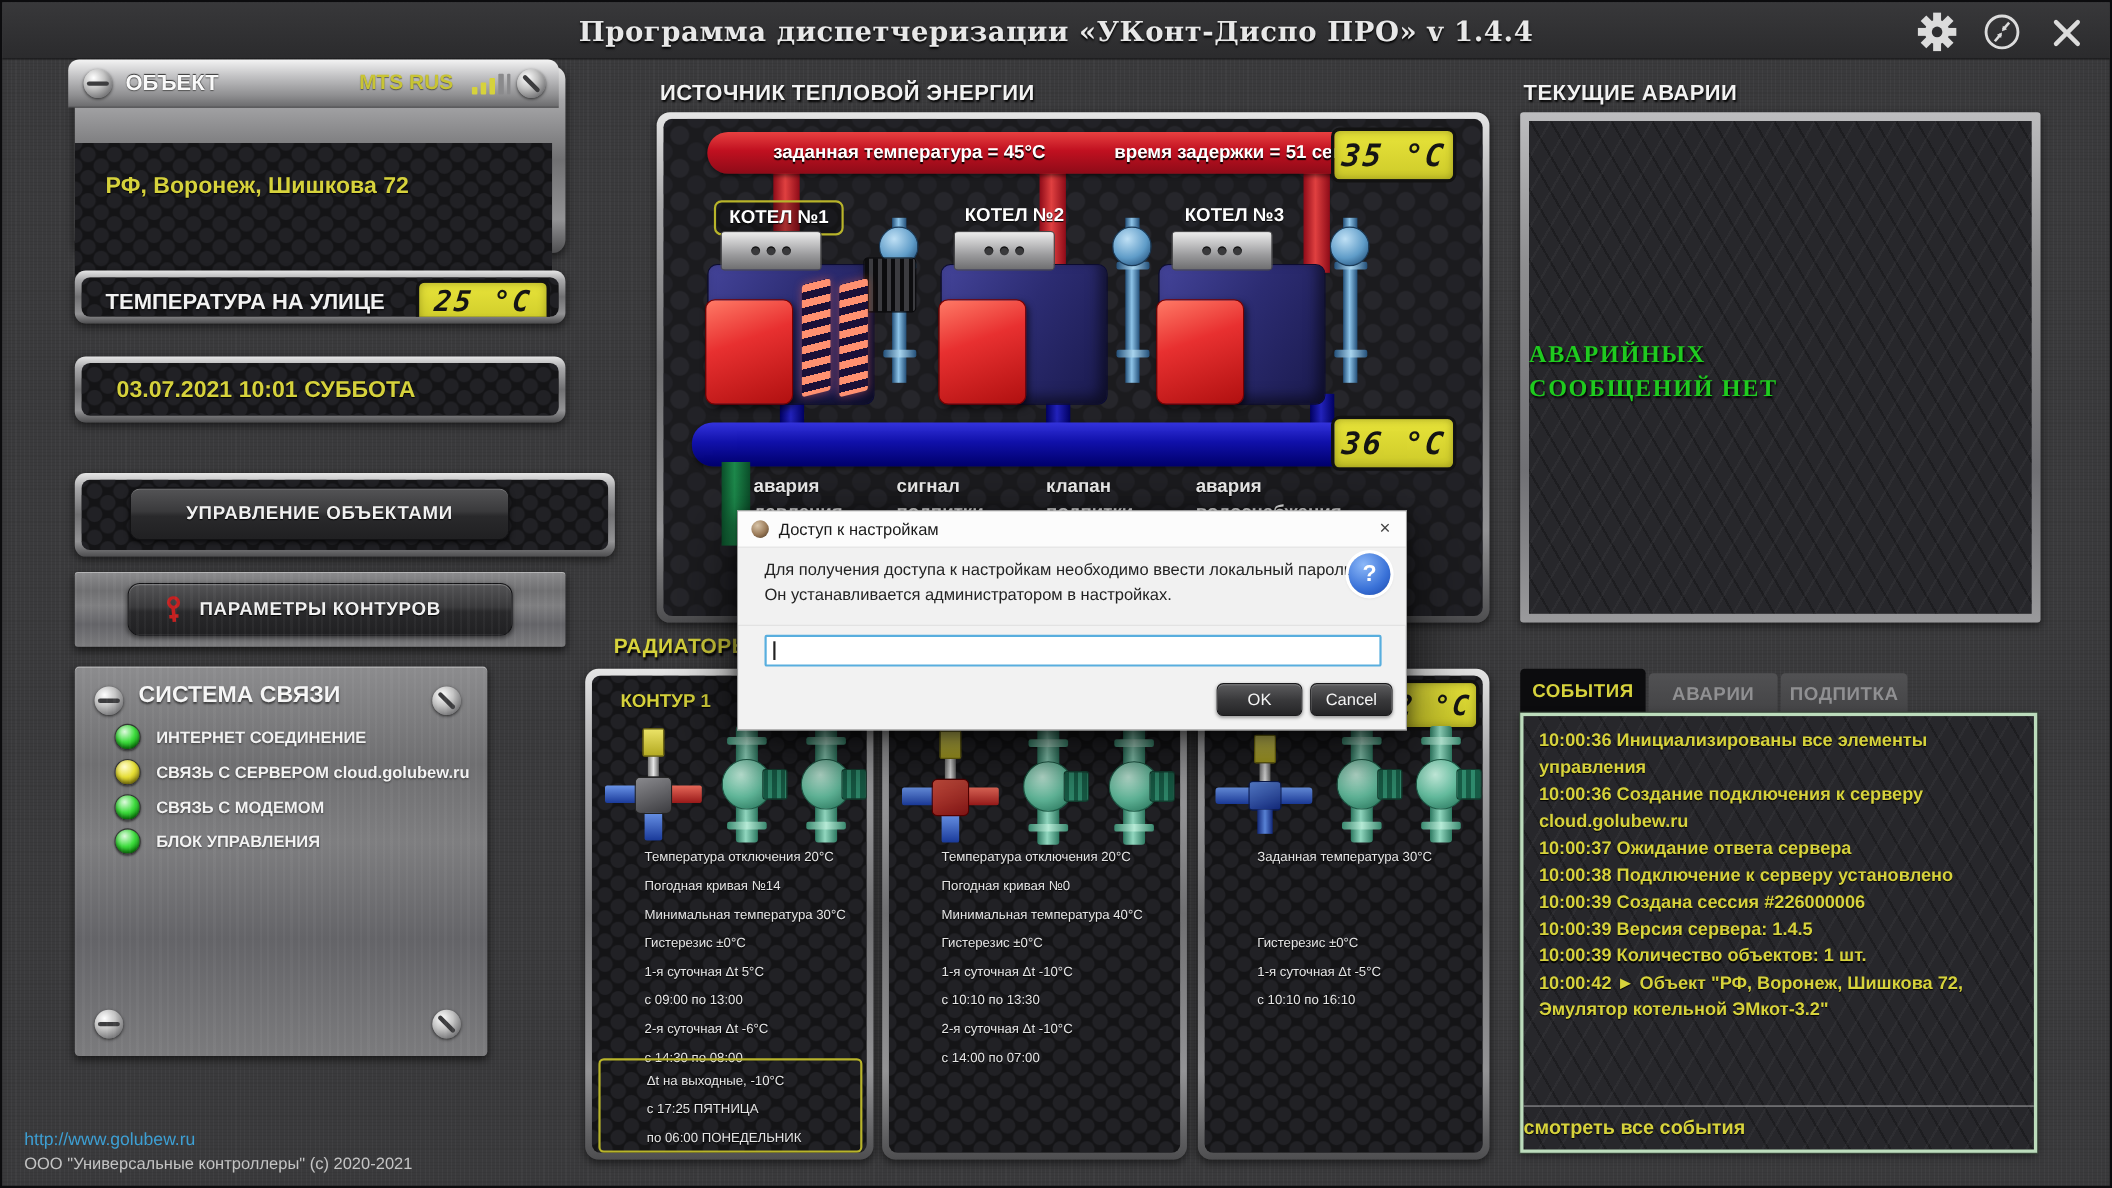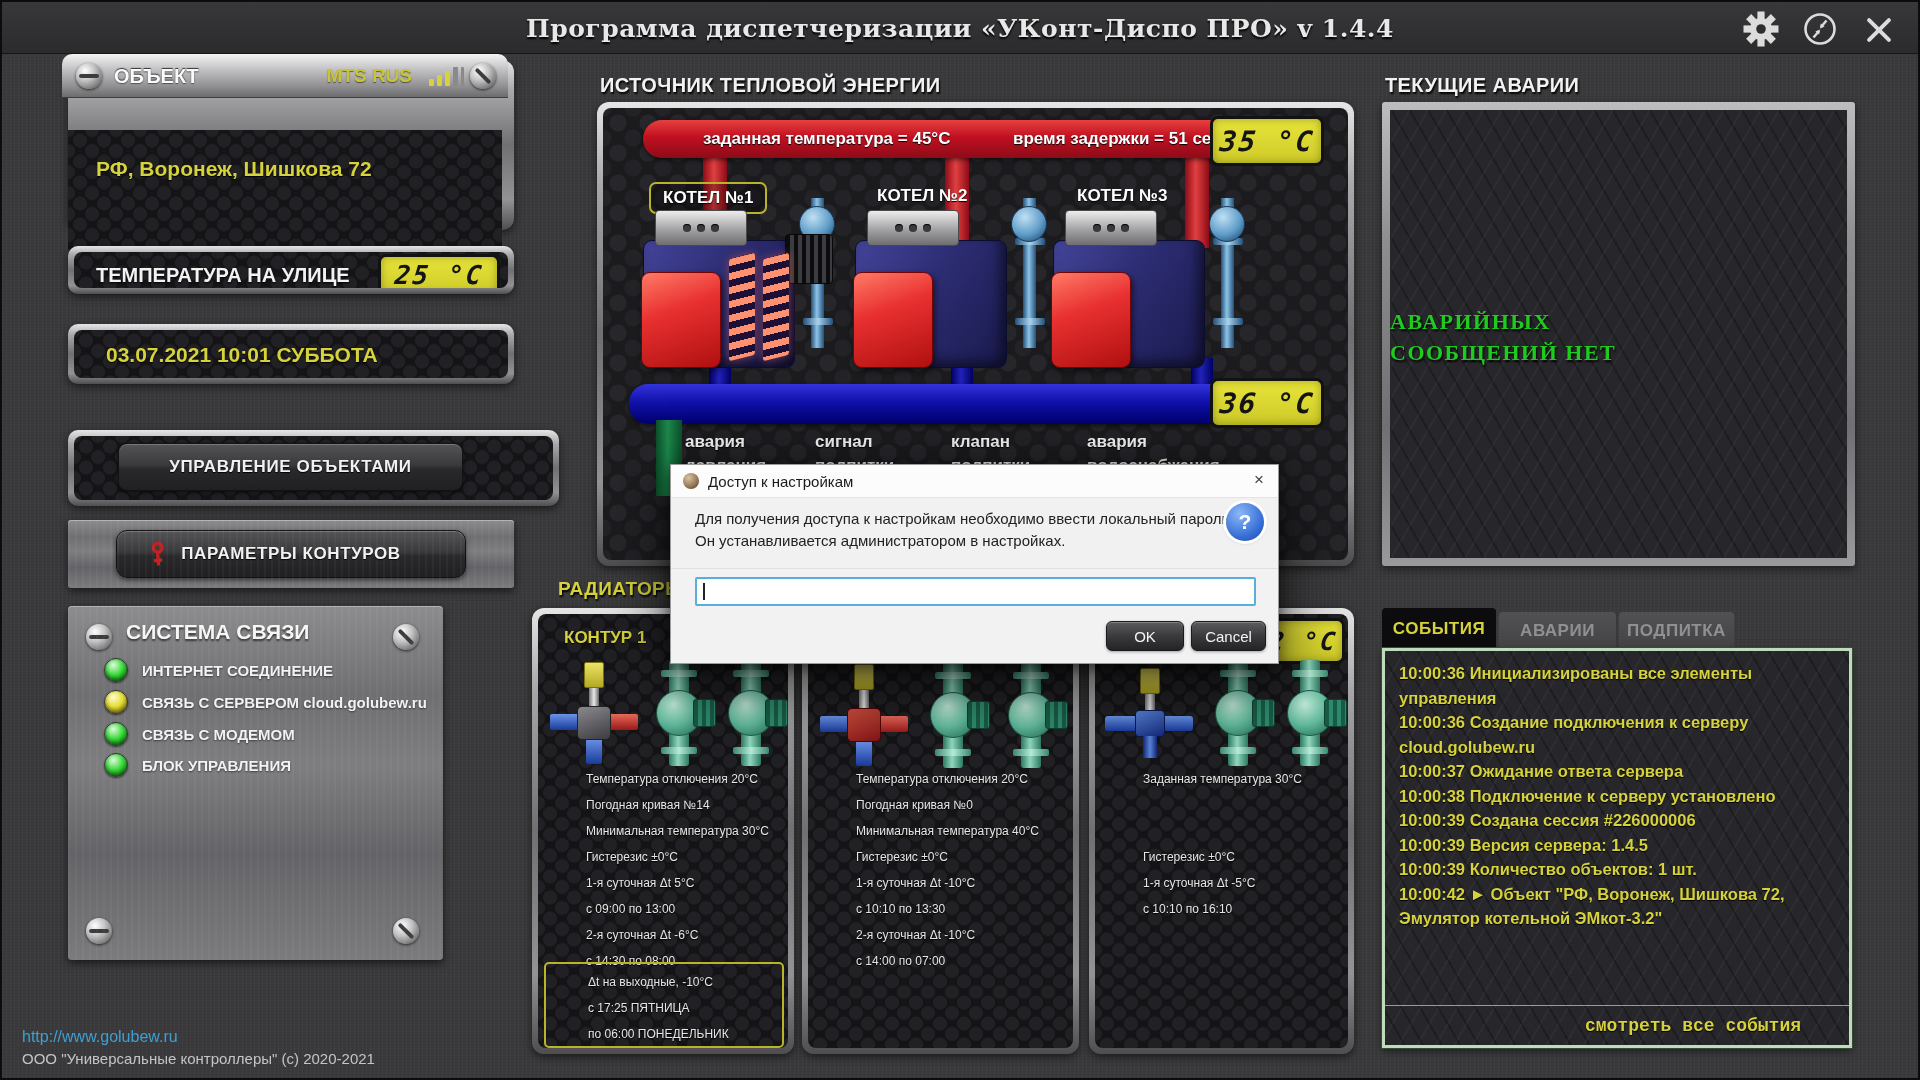--- a/index.html
+++ b/index.html
@@ -212,21 +212,21 @@
     letter-spacing:1.5px; line-height:31px; text-shadow:1px 2px 2px #000; }
   .tab { position:absolute; top:610px; height:38px; display:flex; align-items:center; justify-content:center;
     font-weight:bold; font-size:17px; letter-spacing:.5px; cursor:pointer;
     background:linear-gradient(180deg,#515153,#434345); color:#909092; border-radius:4px 4px 0 0; }
   .tab.active { top:606px; height:42px; background:#0c0c0e; color:#d6d23c; }
   #log-panel { position:absolute; left:1380px; top:646px; width:470px; height:400px;
     border:3px solid #bcdcbc; box-shadow:0 0 0 1px #3a4a3a, 0 3px 8px rgba(0,0,0,.5); }
   #log-lines { position:absolute; left:14px; top:10px; width:436px; }
   .log-line { color:#d6d23c; font-size:16.5px; line-height:24.5px; font-weight:bold; text-shadow:0 1px 1px #000; }
   #log-footer { position:absolute; left:0; bottom:0; width:100%; height:40px; border-top:1px solid #9a9a9c;
-    display:flex; align-items:center; justify-content:flex-end; padding-right:48px;font-family:Liberation Mono, monospace; }
+    display:flex; align-items:center; padding-right:48px; }
   #see-all { color:#d6d23c; font-size:18px; font-weight:bold; cursor:pointer; text-shadow:0 1px 1px #000; }
 
   
   #dialog { position:absolute; left:668px; top:462px; width:609px; height:200px; background:#f2f2f2;
     box-shadow:0 18px 60px rgba(0,0,0,.7), 0 4px 14px rgba(0,0,0,.5); z-index:100; border:1px solid #9a9a9a; }
   #dlg-titlebar { position:absolute; left:0; top:0; width:100%; height:32px; background:#fcfcfc;
     display:flex; align-items:center; padding-left:12px; gap:9px; }
   #dlg-globe { width:16px; height:16px; border-radius:50%;
     background:radial-gradient(circle at 35% 30%, #d8c4a8, #9a7a58 55%, #4e3a26 95%); }
   #dlg-title { font-size:15px; color:#1a1a1a; }

